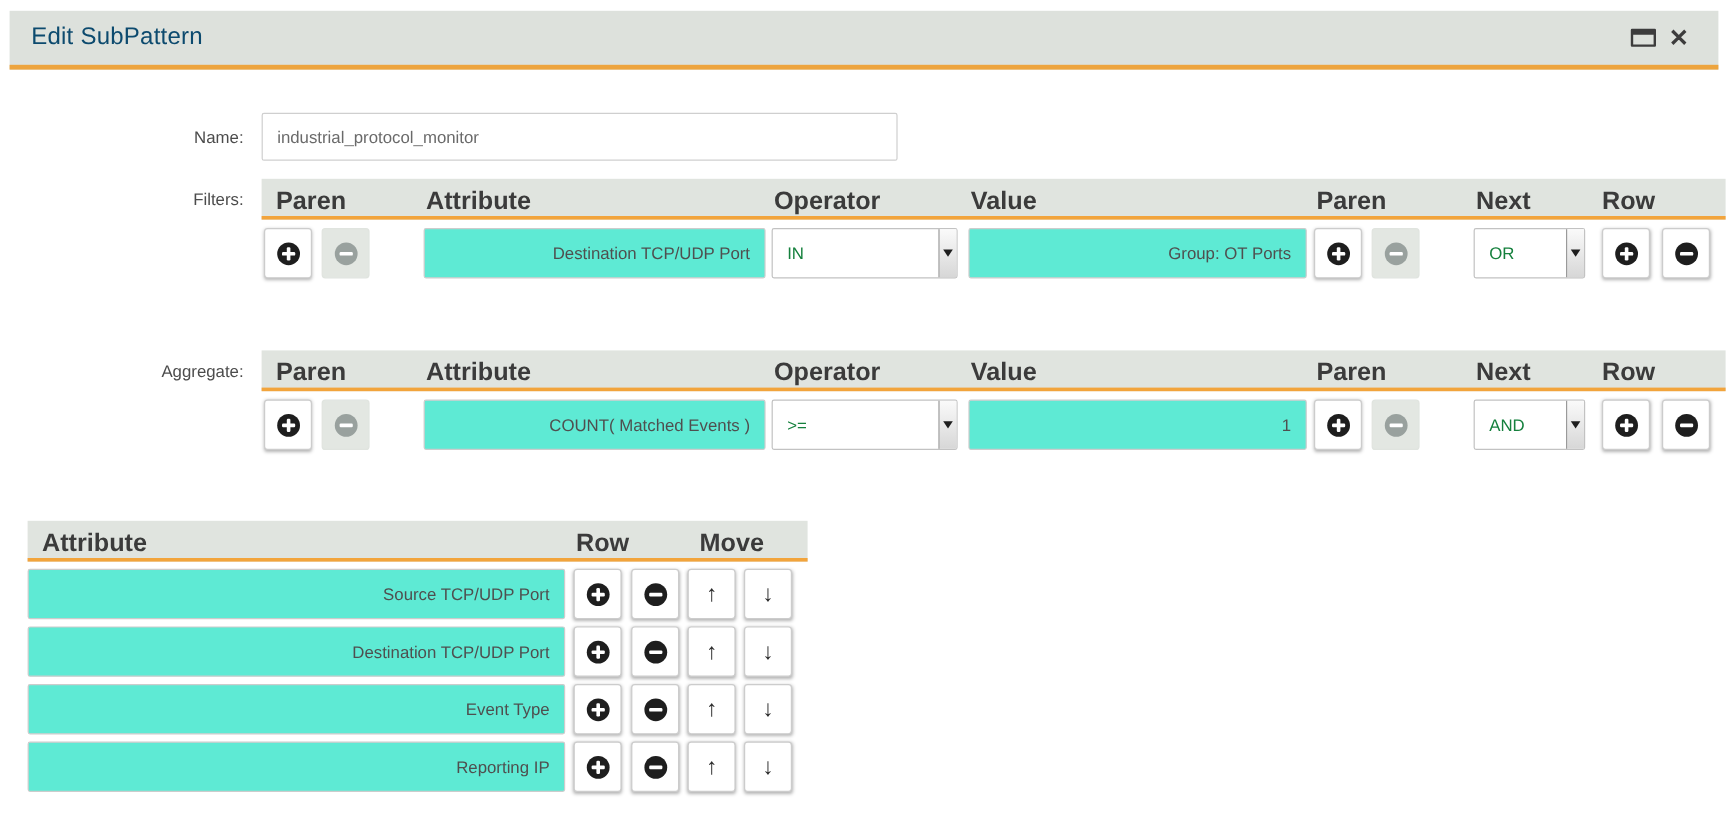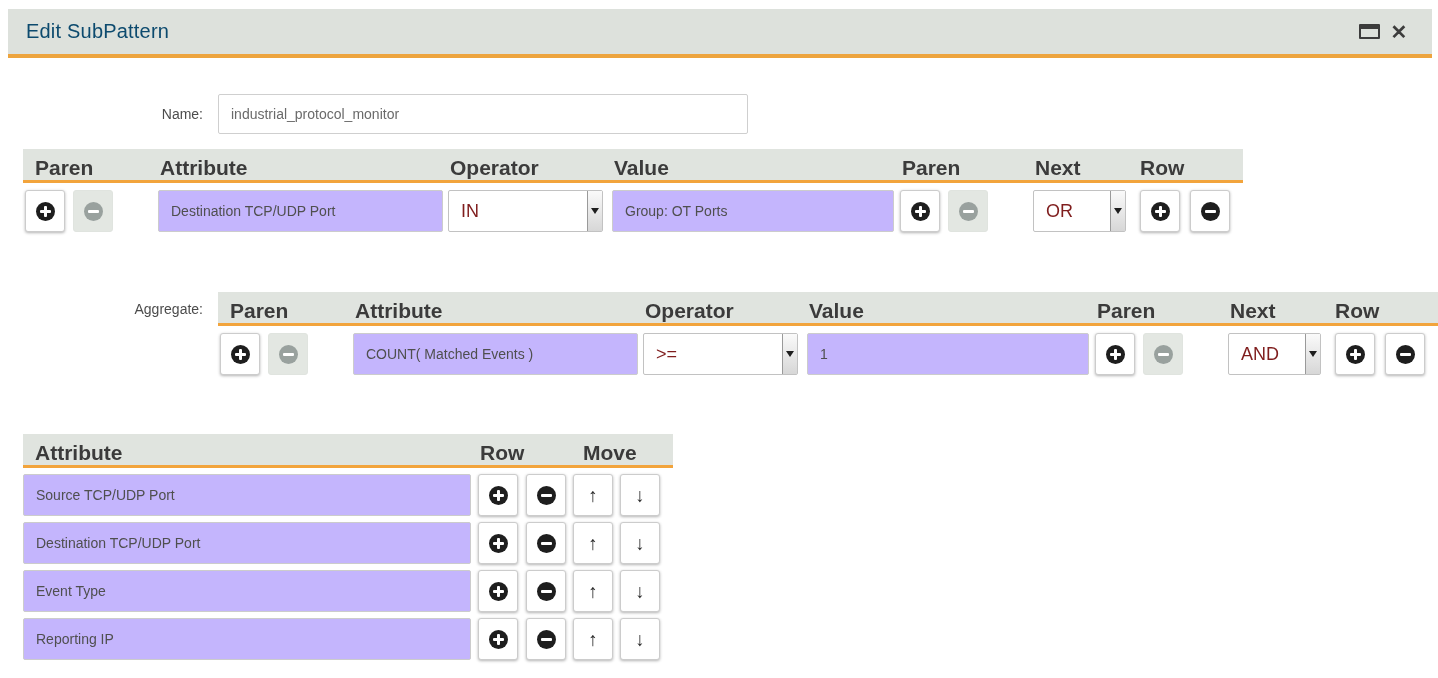--- a/index.html
+++ b/index.html
@@ -52,29 +52,29 @@
   .circle-icon { width:19px; height:19px; border-radius:50%; background:#1e1e1e;
                  position:relative; display:inline-block; }
   .circle-icon::before { content:""; position:absolute; left:4px; right:4px;
                          top:8px; height:3px; background:#fff; border-radius:1px; }
   .circle-icon.plus::after { content:""; position:absolute; top:4px; bottom:4px;
                              left:8px; width:3px; background:#fff; border-radius:1px; }
   .btn.disabled .circle-icon { background:#99a19e; }
   .arrow-glyph { font-size:19px; color:#2b2b2b; line-height:1; }
 
   
-  .tinput { position:absolute; top:0; height:42px; background:#c4b5fd;
+  .tinput { position:absolute; top:0; height:42px; background:#5eead4;
             border:1px solid #cccccc; border-radius:2px; font-size:14px;
             color:#4f4f4f; padding:0 12px;
-            font-family:"Liberation Sans", sans-serif; }
+            font-family:"Liberation Sans", sans-serif;text-align:right; }
   .combo { position:absolute; top:0; height:42px; background:#fff;
            border:1px solid #c2c2c2; border-radius:2px; display:flex;
            align-items:stretch; cursor:pointer; }
   .combo .combo-txt { flex:1; display:flex; align-items:center; padding-left:12px;
-                      font-size:18px; color:#7f1d1d; }
+                      font-size:14px; color:#15803d; }
   .combo .arrow-strip { width:15px; border-left:1px solid #9a9a9a;
                         background:linear-gradient(#fafafa,#d7d7d7);
                         display:flex; align-items:center; justify-content:center; }
   .tri-down { width:0; height:0; border-left:4px solid transparent;
               border-right:4px solid transparent; border-top:6px solid #1e1e1e; }
 
   
   .c-paren-plus  { left:2px; }   .c-paren-minus { left:50px; }
   .c-attr        { left:135px; width:285px; }
   .c-op          { left:425px; width:155px; }
@@ -108,20 +108,21 @@
       <span class="close-glyph">✕</span>
     </span>
   </div>
 
   <div class="section name-row">
     <span class="sec-label">Name:</span>
     <input class="name-input" type="text" value="industrial_protocol_monitor" style="">
   </div>
 
   <div class="section mt-filters">
+    <span class="sec-label hdr-align">Filters:</span>
     <div class="sec-content">
       <div class="hdr w-full">
         <span style="left:12px">Paren</span>
         <span style="left:137px">Attribute</span>
         <span style="left:427px">Operator</span>
         <span style="left:591px">Value</span>
         <span style="left:879px">Paren</span>
         <span style="left:1012px">Next</span>
         <span style="left:1117px">Row</span>
       </div>

